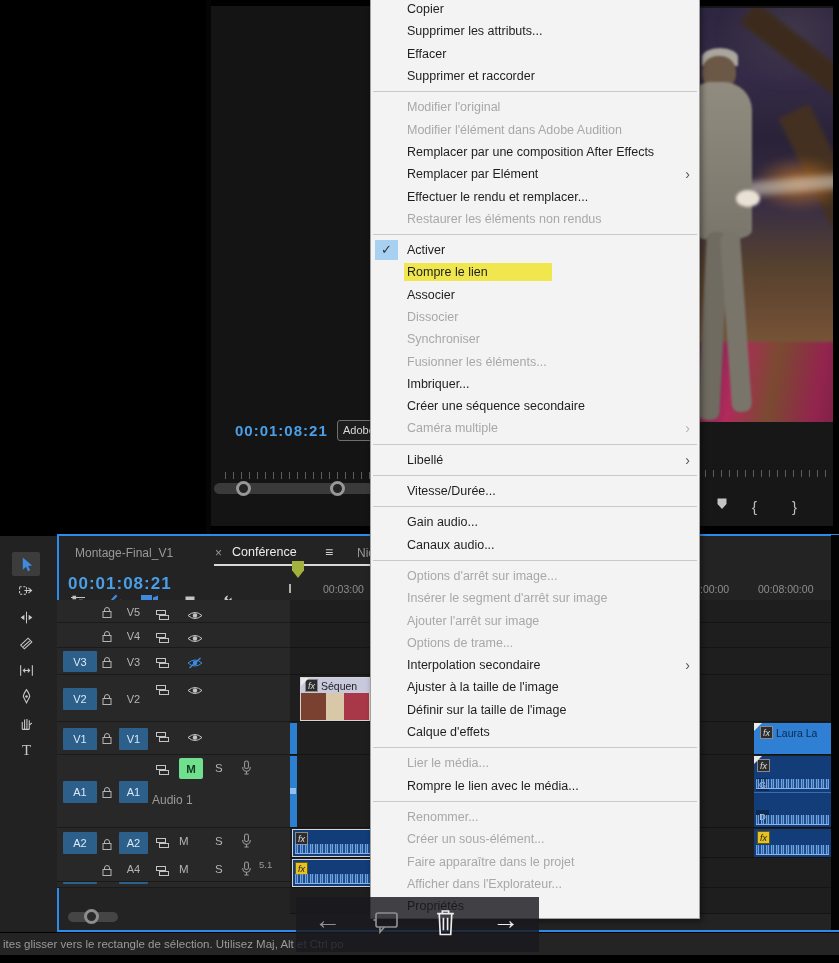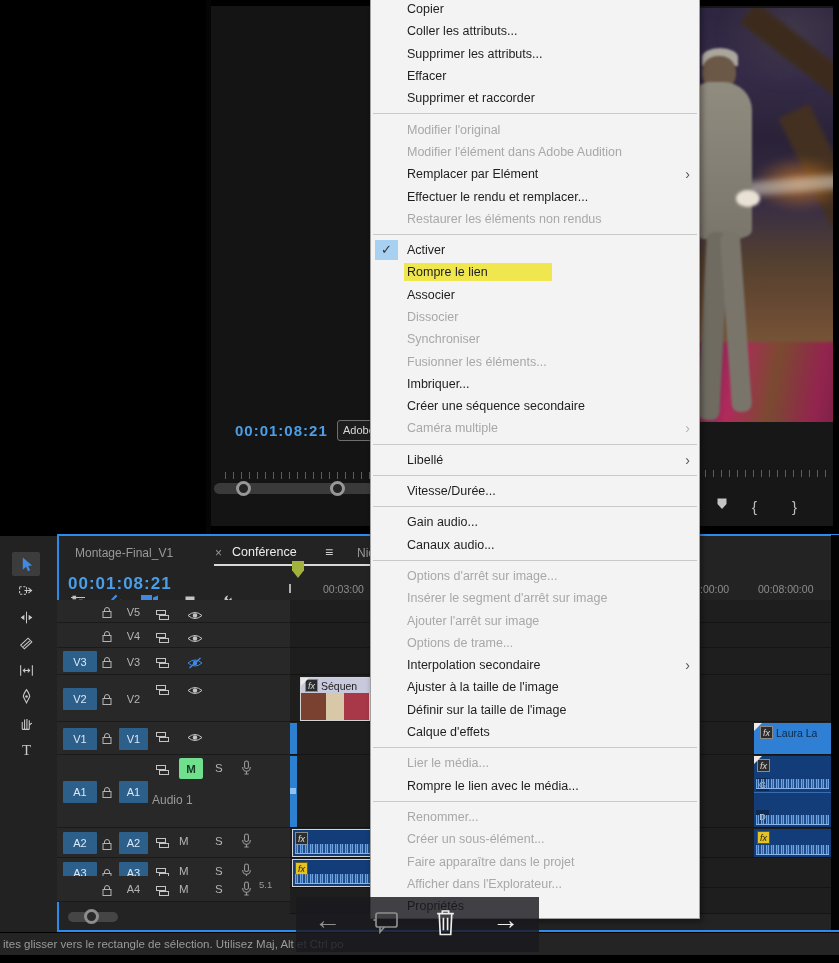--- a/index.html
+++ b/index.html
@@ -411,21 +411,21 @@
             <rect x="4.5" y="6.5" width="9" height="4"></rect>
           </svg></span>
         <span class="ms" style="left: 122px; top: 7px;">M</span>
         <span class="ms" style="left: 158px; top: 7px;">S</span>
         <span class="hicon" style="left: 184px; top: 5px;"><svg width="11" height="15" viewBox="0 0 10 14" fill="none" stroke="#9a9a9a">
             <rect x="3.2" y="1" width="3.6" height="7" rx="1.8"></rect>
             <path d="M1.5 6.5 V7 A3.5 3.5 0 0 0 8.5 7 V6.5 M5 10.5 V13 M3 13 H7"></path>
           </svg></span>
       </div>
       <div class="lane" style="top: 888px; height: 26px;"></div>
-      <div class="thead" style="top: 876px; height: 26px; text-align: center;">
+      <div class="thead" style="top: 856px; height: 26px; text-align: center;">
         <span class="hicon" style="left: 44px; top: 6.5px;"><svg width="12" height="13" viewBox="0 0 12 13" fill="none" stroke="#b4b4b4">
             <rect x="2" y="5.5" width="8" height="6"></rect>
             <path d="M3.5 5.5 V4 A2.5 2.5 0 0 1 8.5 4 V5.5"></path>
           </svg></span>
         <span class="tgt plain" style="top: 3px; height: 20px;">A4</span>
         <span class="hicon" style="left: 98px; top: 7px;"><svg width="15" height="12" viewBox="0 0 15 12" fill="none" stroke="#c4c4c4">
             <rect x="1.5" y="1.5" width="9" height="4"></rect>
             <rect x="4.5" y="6.5" width="9" height="4"></rect>
           </svg></span>
         <span class="ms" style="left: 122px; top: 7px;">M</span>
@@ -484,37 +484,37 @@
   <div class="abs" id="status-bar">
     <span id="status-text">ites glisser vers le rectangle de sélection. Utilisez Maj, Alt et Ctrl po</span>
   </div>
   <div class="abs" id="bottom-black"></div>
 
   <div class="abs" id="context-menu">
       <div class="menu-item">
         <span class="menu-label">Copier</span>
       </div>
       <div class="menu-item">
-        <span class="menu-label">Coller les attributs...</span>
-      </div>
-      <div class="menu-item">
         <span class="menu-label">Supprimer les attributs...</span>
       </div>
       <div class="menu-item">
         <span class="menu-label">Effacer</span>
       </div>
       <div class="menu-item">
         <span class="menu-label">Supprimer et raccorder</span>
       </div>
       <div class="menu-sep"></div>
       <div class="menu-item disabled">
         <span class="menu-label">Modifier l'original</span>
       </div>
       <div class="menu-item disabled">
         <span class="menu-label">Modifier l'élément dans Adobe Audition</span>
+      </div>
+      <div class="menu-item">
+        <span class="menu-label">Remplacer par une composition After Effects</span>
       </div>
       <div class="menu-item">
         <span class="menu-label">Remplacer par Elément</span>
         <span class="menu-arrow">›</span>
       </div>
       <div class="menu-item">
         <span class="menu-label">Effectuer le rendu et remplacer...</span>
       </div>
       <div class="menu-item disabled">
         <span class="menu-label">Restaurer les éléments non rendus</span>

